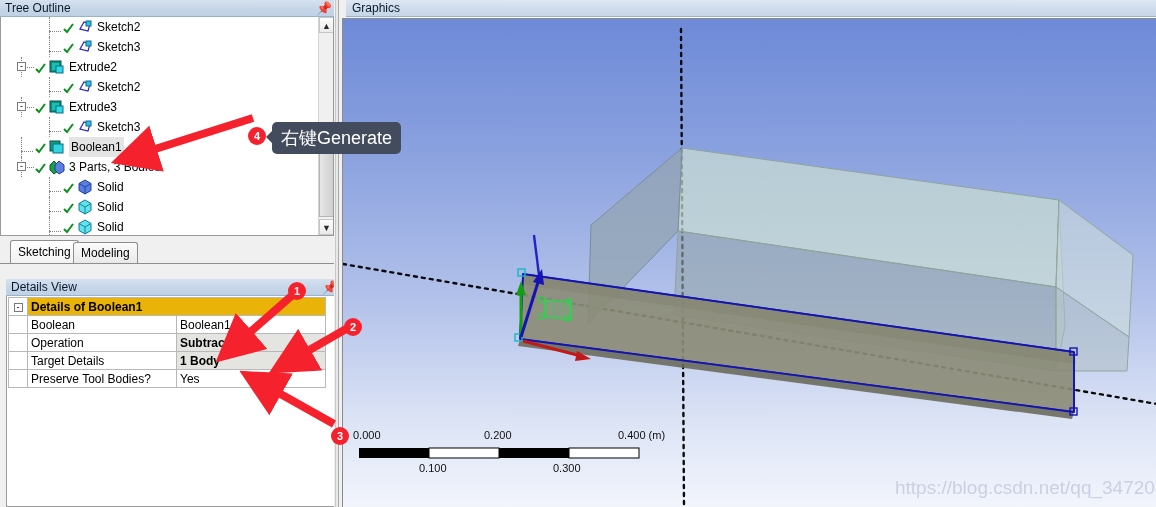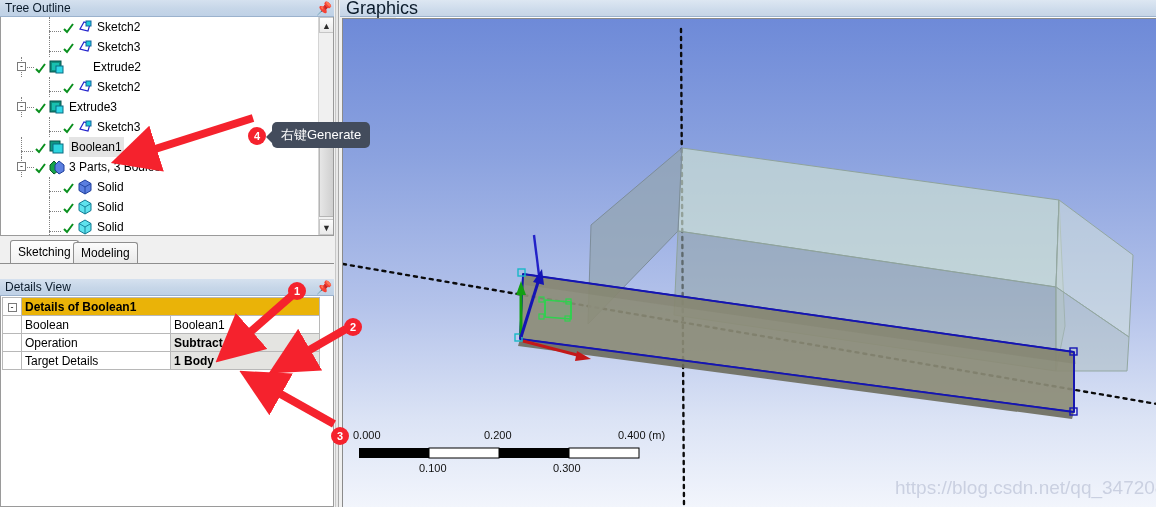--- a/index.html
+++ b/index.html
@@ -70,21 +70,21 @@
     border:1px solid #8e8e8e;border-bottom:none;
     border-radius:3px 3px 0 0;color:#000;
   }
   .tab.active{
     top:0;height:23px;line-height:22px;
     background:linear-gradient(to bottom,#ffffff,#f2f2f2);
   }
   #tabs-baseline{position:absolute;left:0;top:263px;width:334px;height:1px;background:#8e8e8e;}
 
   
-  #details-panel{position:absolute;left:0;top:279px;width:334px;height:228px;}
+  #details-panel{position:absolute;left:6px;top:279px;width:334px;height:228px;}
   #details-body{
     position:absolute;left:0;top:17px;width:334px;height:211px;
     background:#ffffff;border:1px solid #9a9a9a;border-top:none;box-sizing:border-box;
   }
   table.dv{border-collapse:collapse;width:318px;margin:1px 0 0 1px;table-layout:fixed;}
   table.dv td{
     border:1px solid #b8b8b8;height:17px;font-size:12px;padding:0 3px;
     white-space:nowrap;overflow:hidden;color:#000;
   }
   td.dv-group{font-weight:bold;background:#eab308;}
@@ -98,21 +98,21 @@
   td.dv-val.gray{background:#e4e4e1;font-weight:bold;}
 
   
   #splitter{position:absolute;left:334px;top:0;width:6px;height:507px;background:#f0f0f0;}
   #splitter .grip{position:absolute;left:1px;top:0;width:4px;height:507px;background:#e8e8e8;border-left:1px solid #c8c8c8;border-right:1px solid #a9a9a9;box-sizing:border-box;}
 
   
   #graphics-panel{position:absolute;left:340px;top:0;width:816px;height:507px;}
   #graphics-head{
     height:17px;line-height:17px;background:linear-gradient(to bottom,#dde7f2 0%,#cddbeb 60%,#c6d5e7 100%);
-    border-bottom:1px solid #9bb2cd;font-size:18px;padding-left:6px;box-sizing:border-box;color:#0a1a2a;
+    border-bottom:1px solid #9bb2cd;font-size:12px;padding-left:6px;box-sizing:border-box;color:#0a1a2a;margin-left:6px;
   }
   #gfx{
     position:absolute;left:2px;top:18px;width:926px;height:489px;
     background:linear-gradient(to bottom,#6e8ad8 0%,#8ba2df 28%,#b3c2ea 58%,#dbe3f5 82%,#f2f5fc 100%);
     border-left:1px solid #8b8b8b;border-top:1px solid #8b8b8b;box-sizing:border-box;overflow:hidden;
   }
   #gfx svg{position:absolute;left:0;top:0;}
   .scalebar-txt{position:absolute;font-size:11px;color:#111;font-family:"Liberation Sans",sans-serif;}
   #watermark{
     position:absolute;left:555px;top:477px;font-size:19px;color:#c9cfe0;
@@ -121,21 +121,21 @@
 
   
   .badge{
     position:absolute;width:18px;height:18px;border-radius:50%;
     background:#f5222d;color:#fff;font-size:11px;font-weight:bold;
     line-height:18px;text-align:center;font-family:"Liberation Sans",sans-serif;
     z-index:40;
   }
   .tooltip{
     position:absolute;background:#434c5c;color:#fff;border-radius:5px;
-    padding:4px 9px;font-size:13px;white-space:nowrap;z-index:40;
+    padding:4px 9px;font-size:18px;white-space:nowrap;z-index:40;
     font-family:"Liberation Sans","DejaVu Sans",sans-serif;
   }
   .tooltip:before{
     content:"";position:absolute;left:-6px;top:9px;
     border-top:6px solid transparent;border-bottom:6px solid transparent;
     border-right:6px solid #434c5c;
   }
   #anno-layer{position:absolute;left:0;top:0;width:1156px;height:507px;pointer-events:none;z-index:35;}
 </style>
 </head>
@@ -185,21 +185,21 @@
             <div class="chk" style="left:34px;top:6px;">
               <svg width="11" height="11" viewBox="0 0 11 11">
                 <path d="M1 6 L4 9 L10 1" stroke="#0a8f1e" stroke-width="2" fill="none"></path>
               </svg>
             </div>
             <div class="ticon" style="left:48px;top:2px;"><svg width="16" height="16" viewBox="0 0 16 16">
                 <rect x="1" y="2" width="11" height="11" fill="#0f8f7f" stroke="#05514a" stroke-width="1"></rect>
                 <rect x="3" y="4" width="7" height="7" fill="#18c0b0"></rect>
                 <rect x="7" y="7" width="7" height="7" fill="#2fd8e8" stroke="#0a6c82" stroke-width="1"></rect>
               </svg></div>
-            <div class="tlabel" style="left:68px;top:0;margin-left:24px;">Extrude2</div>
+            <div class="tlabel" style="left:68px;top:0;">Extrude2</div>
           </div>
           <div class="trow">
             <div class="guide" style="left:48px;top:0;height:20px;"></div>
             <div class="dashlead" style="left:48px;top:14px;width:12px;"></div>
             <div class="chk" style="left:62px;top:6px;">
               <svg width="11" height="11" viewBox="0 0 11 11">
                 <path d="M1 6 L4 9 L10 1" stroke="#0a8f1e" stroke-width="2" fill="none"></path>
               </svg>
             </div>
             <div class="ticon" style="left:76px;top:2px;"><svg width="16" height="16" viewBox="0 0 16 16">
@@ -348,20 +348,25 @@
             <tr>
               <td class="dv-exp"></td>
               <td class="dv-name">Operation</td>
               <td class="dv-val gray">Subtract</td>
             </tr>
             <tr>
               <td class="dv-exp"></td>
               <td class="dv-name">Target Details</td>
               <td class="dv-val gray">1 Body</td>
             </tr>
+            <tr>
+              <td class="dv-exp"></td>
+              <td class="dv-name">Preserve Tool Bodies?</td>
+              <td class="dv-val">Yes</td>
+            </tr>
           </tbody>
       </table>
     </div>
   </div>
 </div>
 
 <div id="splitter">
     <div class="grip"></div>
   </div>
 

